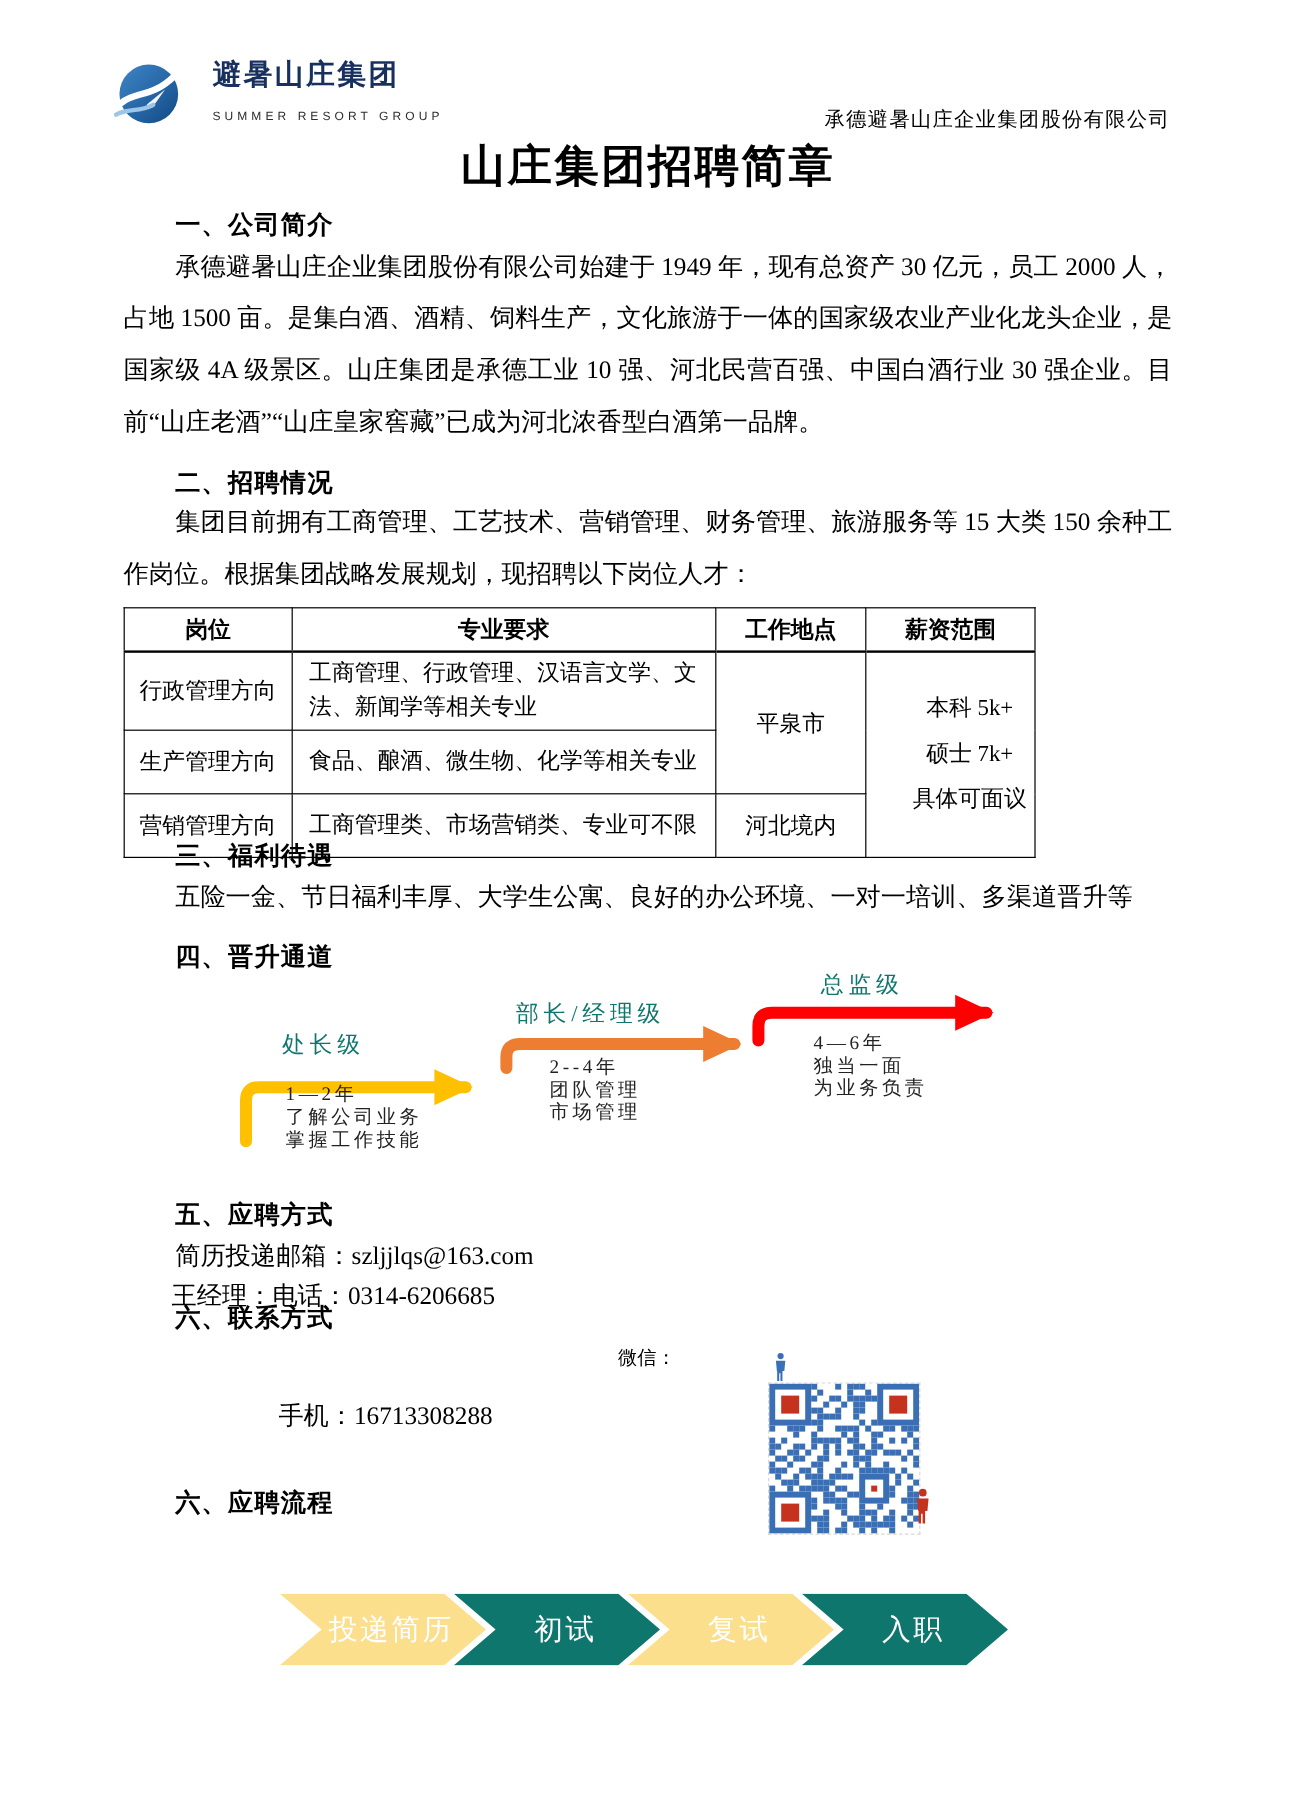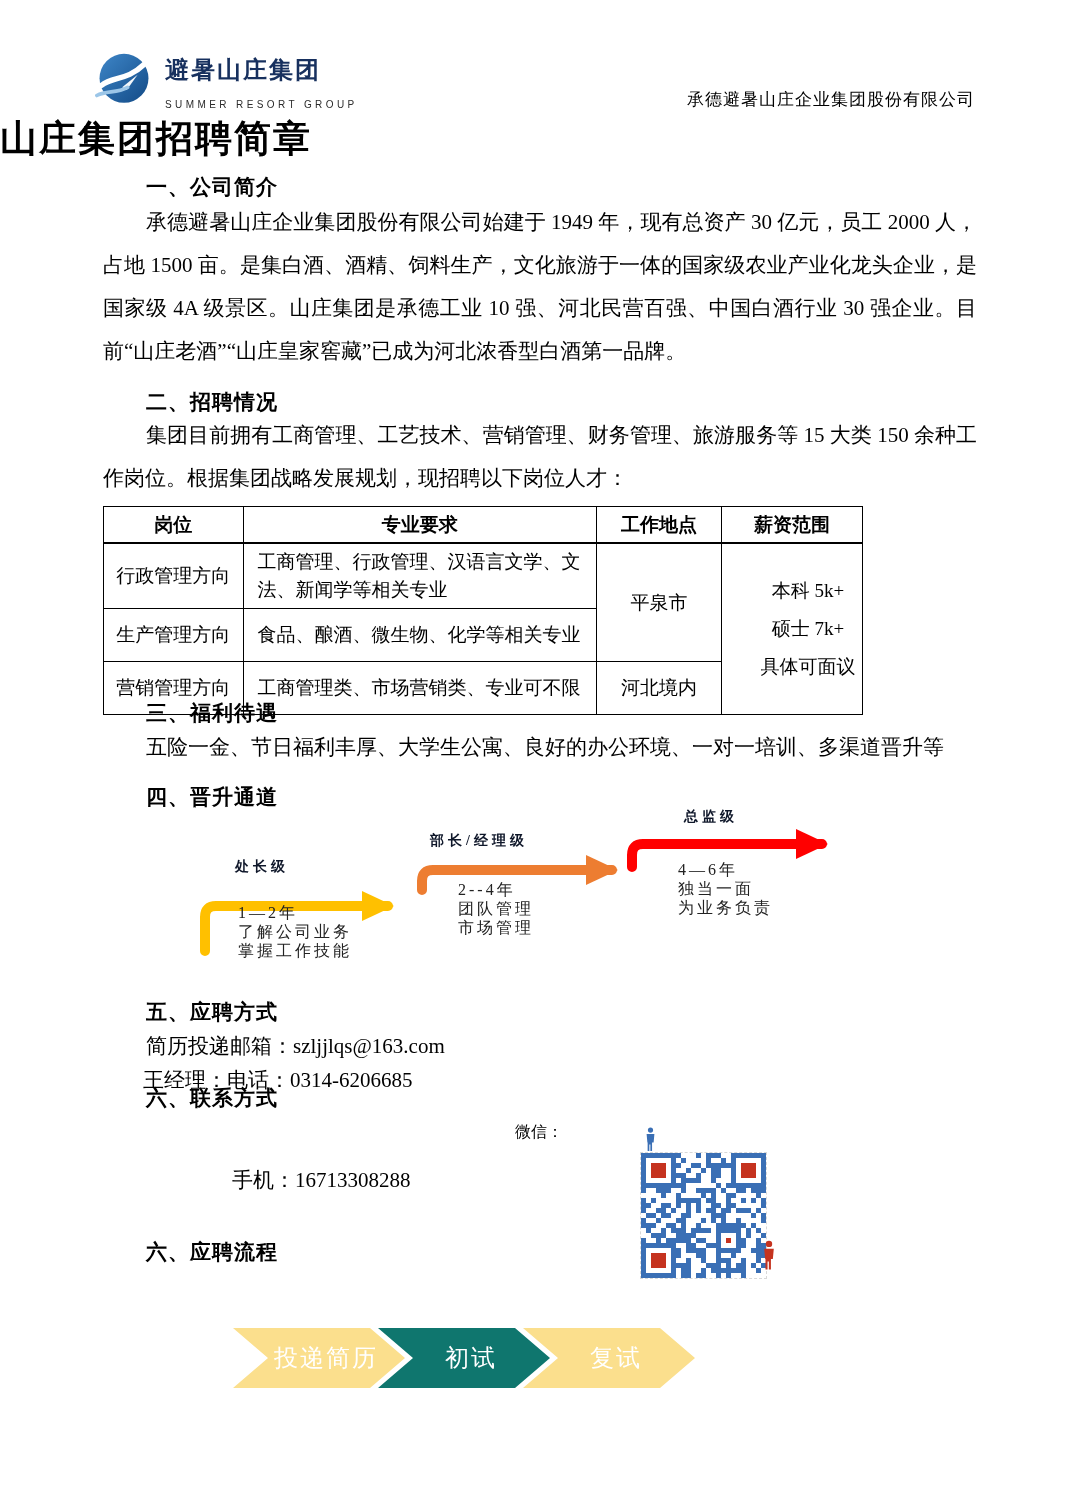--- a/index.html
+++ b/index.html
@@ -1,26 +1,26 @@
 <!DOCTYPE html>
 <html lang="zh"><head>
 <meta charset="utf-8">
 <style>
   html,body{margin:0;padding:0;background:#fff;}
   .page{position:relative;width:1080px;height:1506px;background:#fff;overflow:hidden;
         font-family:"Liberation Serif","DejaVu Serif",serif;color:#000;}
 
   
-  .logo{position:absolute;left:95px;top:50px;display:flex;align-items:center;gap:12px;}
+  .logo{position:absolute;left:95px;top:50px;display:flex;align-items:flex-start;gap:24px;}
   .logo-text .zh{font-family:"Liberation Sans","DejaVu Sans",sans-serif;font-weight:700;
                  font-size:24px;color:#17305E;letter-spacing:2px;line-height:26px;}
   .logo-text .en{font-family:"Liberation Sans","DejaVu Sans",sans-serif;font-size:10px;
                  color:#2b2b2b;letter-spacing:3.4px;margin-top:16px;}
   .company-name{position:absolute;right:105px;top:88px;font-size:17px;letter-spacing:1px;}
-  .doc-title{position:absolute;left:0;top:114px;width:100%;text-align:left;
+  .doc-title{position:absolute;left:0;top:114px;width:100%;text-align:center;
              font-family:"Liberation Sans","DejaVu Sans",sans-serif;font-weight:700;
              font-size:37px;letter-spacing:2px;}
 
   
   .h{position:absolute;left:146px;font-family:"Liberation Sans","DejaVu Sans",sans-serif;
      font-weight:700;font-size:21px;letter-spacing:1px;}
 
   .para{position:absolute;left:103px;width:874px;font-size:21px;line-height:43px;
         text-align:justify;text-indent:2.05em;}
 
@@ -32,21 +32,21 @@
   .tbl td{height:44px;text-align:center;}
   .tbl td.major{text-align:left;padding:4px 10px 4px 14px;line-height:28px;}
   .c-pos{width:160px;} .c-major{width:408px;} .c-loc{width:143px;} .c-sal{width:153px;}
   .sal-line{line-height:38px;margin-left:32px;}
 
   .benefits{position:absolute;left:146px;top:733px;font-size:21px;}
 
   
   .diagram{position:absolute;left:150px;top:800px;width:760px;height:190px;}
   .diagram svg{position:absolute;left:0;top:0;}
-  .dg-label{position:absolute;font-weight:700;font-size:14px;letter-spacing:4px;color:#0f172a;}
+  .dg-label{position:absolute;font-weight:400;font-size:19px;letter-spacing:4px;color:#0f766e;}
   .dg-lines{position:absolute;font-size:16px;line-height:19px;letter-spacing:3px;color:#222;}
 
   .email-line{position:absolute;left:146px;top:1032px;font-size:21px;}
   .contact1{position:absolute;left:143px;top:1066px;font-size:21px;}
   .wechat{position:absolute;left:515px;top:1122px;font-size:16px;}
   .contact2{position:absolute;left:232px;top:1166px;font-size:21px;}
 
   
   .qr-wrap{position:absolute;left:636px;top:1128px;width:160px;height:172px;}
   .qr-svg{position:absolute;left:4px;top:24px;border:1px dashed #d8d8d8;}
@@ -423,15 +423,16 @@
       <path d="M4,10.5 h12 l-1.2,13 h-2.4 v13 h-2.6 v-10 h-1.6 v10 H5.6 v-13 H5.2 z"></path>
         </g>
     </svg>
   </div>
 
   <div class="h" style="top:1238px">六、应聘流程</div>
   <div class="flow">
     <div class="chev y">投递简历</div>
     <div class="chev s">初试</div>
     <div class="chev y">复试</div>
+    <div class="chev s">入职</div>
   </div>
 
 </div>
 
 </body></html>

